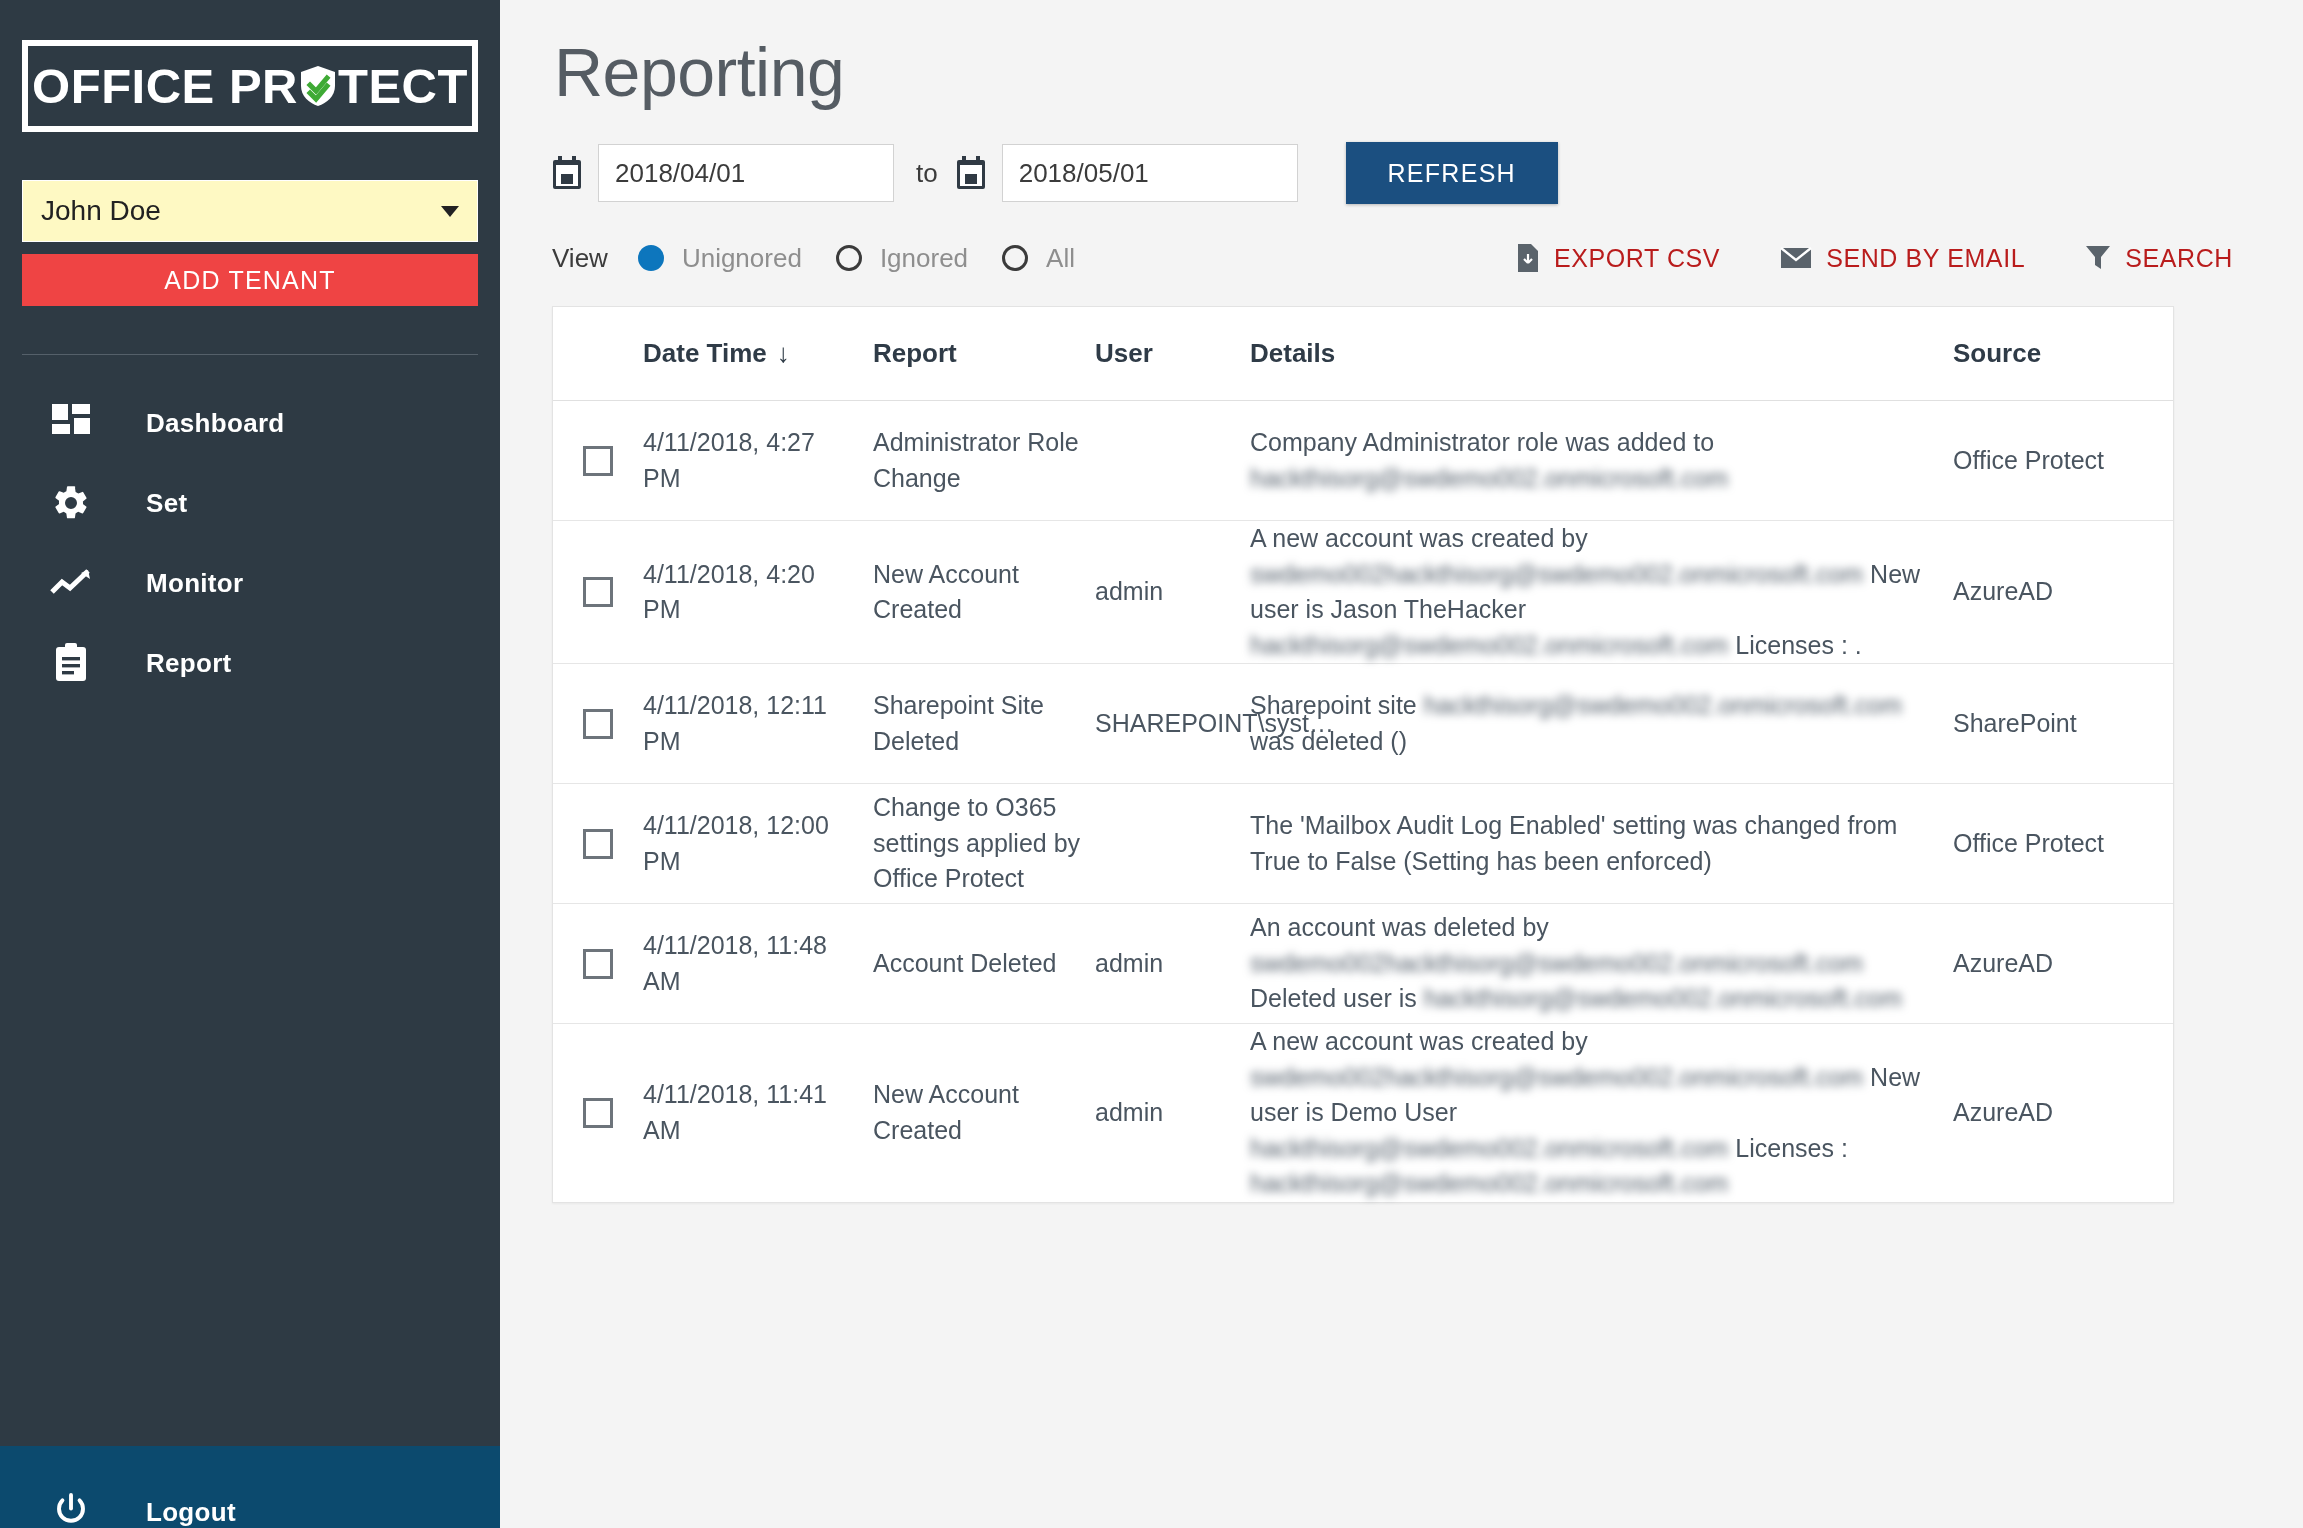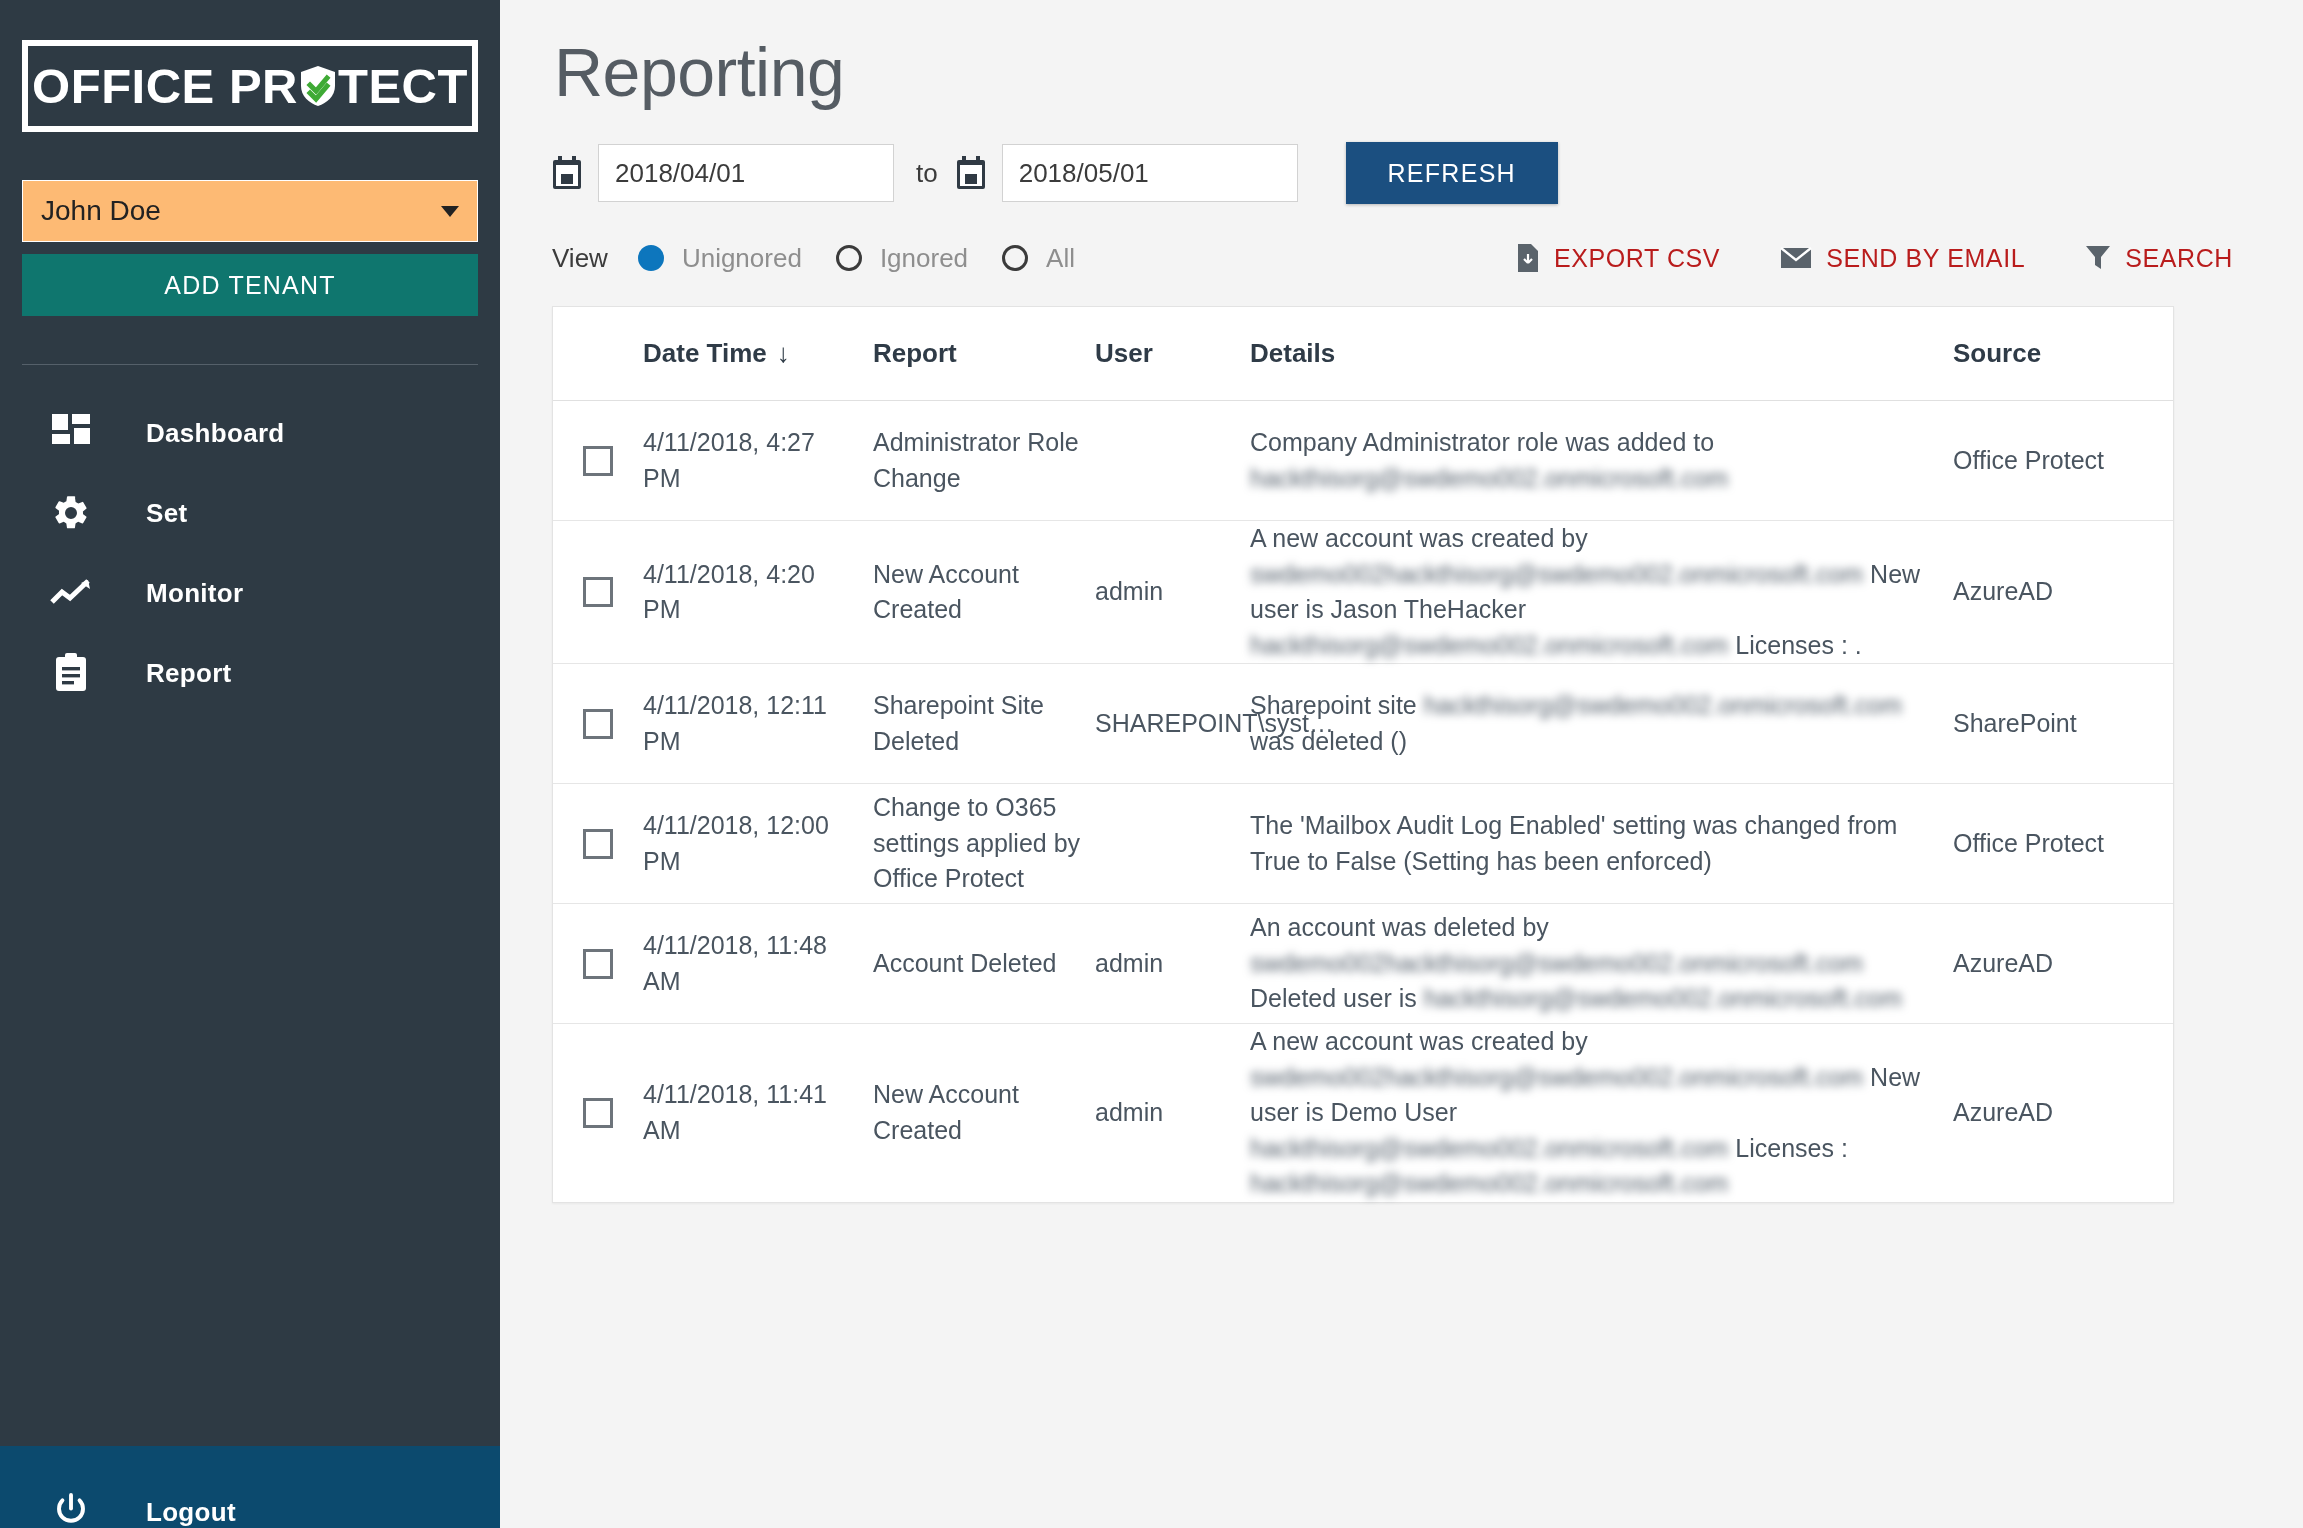--- a/index.html
+++ b/index.html
@@ -54,42 +54,42 @@
     width: 38px;
     height: 42px;
     position: relative;
     margin: 0 1px;
   }
   .logo-text .shield svg { display:block; }
 
   .tenant-select {
     margin: 40px 22px 0 22px;
     height: 62px;
-    background: #fdba74;
+    background: #fef9c3;
     border: 1px solid #ffffff;
     display: flex;
     align-items: center;
     padding: 0 18px;
     justify-content: space-between;
     cursor: pointer;
   }
   .tenant-select .tname {
     font-size: 28px;
     color: #222222;
   }
   .caret {
     width: 0; height: 0;
     border-left: 9px solid transparent;
     border-right: 9px solid transparent;
     border-top: 11px solid #222222;
   }
   .add-tenant {
     margin: 12px 22px 0 22px;
-    height: 62px;
-    background: #0f766e;
+    height: 52px;
+    background: #ef4444;
     color: #ffffff;
     font-size: 25px;
     letter-spacing: 1.2px;
     display: flex;
     align-items: center;
     justify-content: center;
     cursor: pointer;
     border: none;
     font-family: "Liberation Sans", sans-serif;
   }

